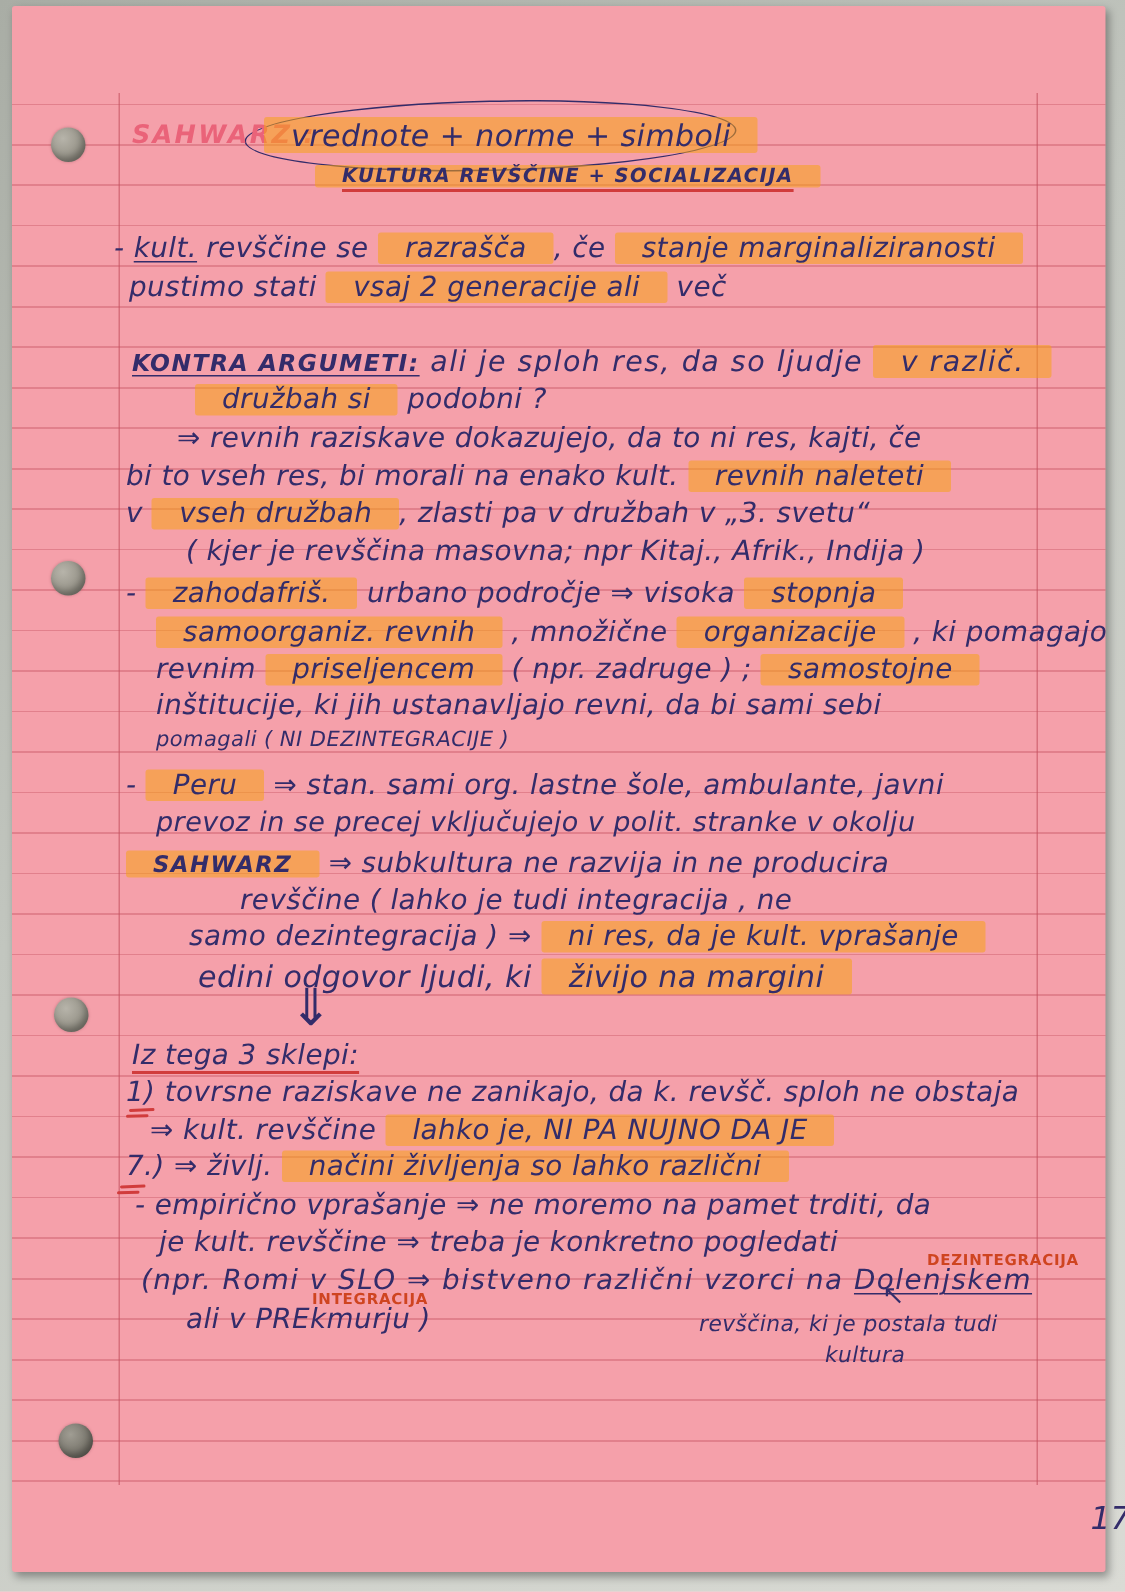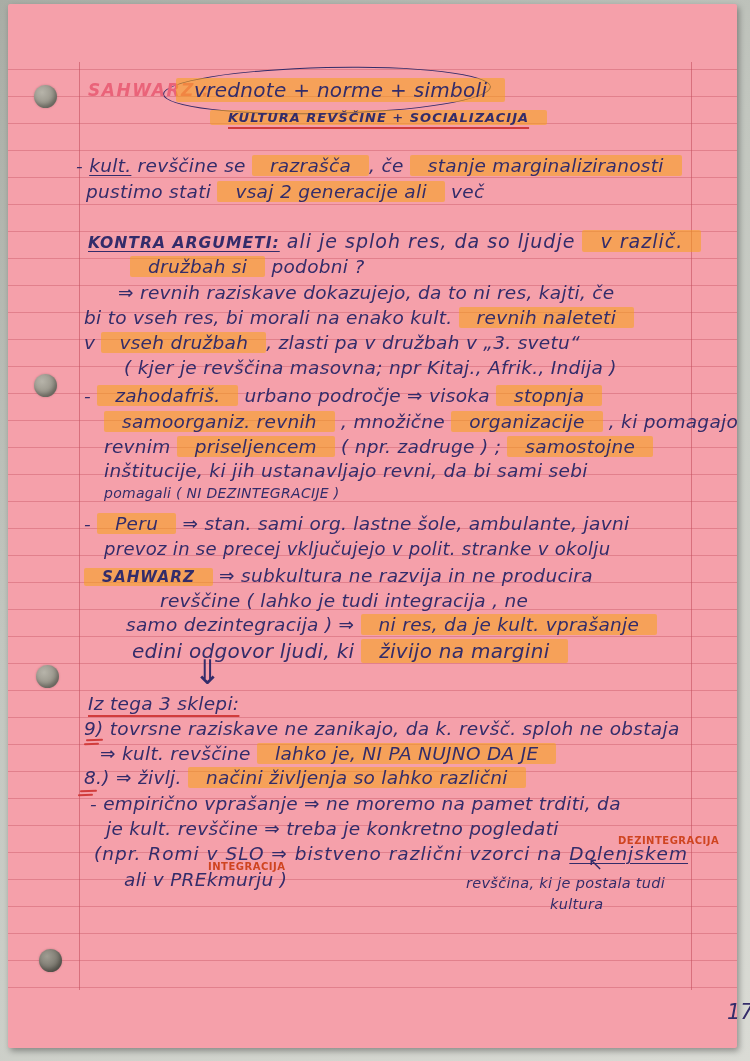--- a/index.html
+++ b/index.html
@@ -74,23 +74,23 @@
     <div class="line" style="left: 104px; top: 460px; font-size: 18.5px;"><span class="seg">inštitucije, ki jih ustanavljajo revni, da bi sami sebi</span></div>
     <div class="line" style="left: 104px; top: 485px; font-size: 14px;"><span class="seg">pomagali ( NI DEZINTEGRACIJE )</span></div>
     <div class="line" style="left: 84px; top: 513px; font-size: 18.5px;"><span class="seg">- </span><span class="seg hl">Peru</span><span class="seg"> ⇒ stan. sami org. lastne šole, ambulante, javni</span></div>
     <div class="line" style="left: 104px; top: 538px; font-size: 18px;"><span class="seg">prevoz in se precej vključujejo v polit. stranke v okolju</span></div>
     <div class="line" style="left: 84px; top: 565px; font-size: 18.5px;"><span class="seg hl sz-caps">SAHWARZ</span><span class="seg"> ⇒ subkultura ne razvija in ne producira</span></div>
     <div class="line" style="left: 160px; top: 590px; font-size: 18.5px;"><span class="seg">revščine   ( lahko je tudi integracija , ne</span></div>
     <div class="line" style="left: 126px; top: 614px; font-size: 18.5px;"><span class="seg">samo dezintegracija ) ⇒ </span><span class="seg hl">ni res, da je kult. vprašanje</span></div>
     <div class="line" style="left: 132px; top: 639px; font-size: 20px;"><span class="seg">edini odgovor ljudi, ki </span><span class="seg hl">živijo na margini</span></div>
     <div class="line" style="left: 193px; top: 652px; font-size: 34px;"><span class="seg">⇓</span></div>
     <div class="line" style="left: 88px; top: 693px; font-size: 18.5px;"><span class="seg u-red">Iz tega 3 sklepi:</span></div>
-    <div class="line" style="left: 84px; top: 718px; font-size: 18.5px;"><span class="seg">9) tovrsne raziskave ne zanikajo, da k. revšč. sploh ne obstaja</span></div>
+    <div class="line" style="left: 84px; top: 718px; font-size: 18.5px;"><span class="seg">1) tovrsne raziskave ne zanikajo, da k. revšč. sploh ne obstaja</span></div>
     <div class="line" style="left: 100px; top: 743px; font-size: 18.5px;"><span class="seg">⇒ kult. revščine </span><span class="seg hl">lahko je, NI PA NUJNO DA JE</span></div>
-    <div class="line" style="left: 84px; top: 767px; font-size: 18.5px;"><span class="seg">8.) ⇒ življ. </span><span class="seg hl">načini življenja so lahko različni</span></div>
+    <div class="line" style="left: 84px; top: 767px; font-size: 18.5px;"><span class="seg">7.) ⇒ življ. </span><span class="seg hl">načini življenja so lahko različni</span></div>
     <div class="line" style="left: 90px; top: 793px; font-size: 18.5px;"><span class="seg">- empirično vprašanje ⇒ ne moremo na pamet trditi, da</span></div>
     <div class="line" style="left: 106px; top: 818px; font-size: 18.5px;"><span class="seg">je kult. revščine ⇒ treba je konkretno pogledati</span></div>
     <div class="line" style="left: 618px; top: 835px; font-size: 10px;"><span class="seg c-red2">DEZINTEGRACIJA</span></div>
     <div class="line" style="left: 94px; top: 843px; font-size: 18.5px; letter-spacing: 1px;"><span class="seg">(npr. Romi v SLO ⇒ bistveno različni vzorci na </span><span class="seg u-ink">Dolenjskem</span></div>
     <div class="line" style="left: 208px; top: 861px; font-size: 10px;"><span class="seg c-red2">INTEGRACIJA</span></div>
     <div class="line" style="left: 124px; top: 869px; font-size: 18.5px;"><span class="seg">ali v PREkmurju )</span></div>
     <div class="line" style="left: 588px; top: 853px; font-size: 18px;"><span class="seg">↖</span></div>
     <div class="line" style="left: 466px; top: 875px; font-size: 14.5px;"><span class="seg">revščina, ki je postala tudi</span></div>
     <div class="line" style="left: 550px; top: 896px; font-size: 14.5px;"><span class="seg">kultura</span></div>
   </div>

